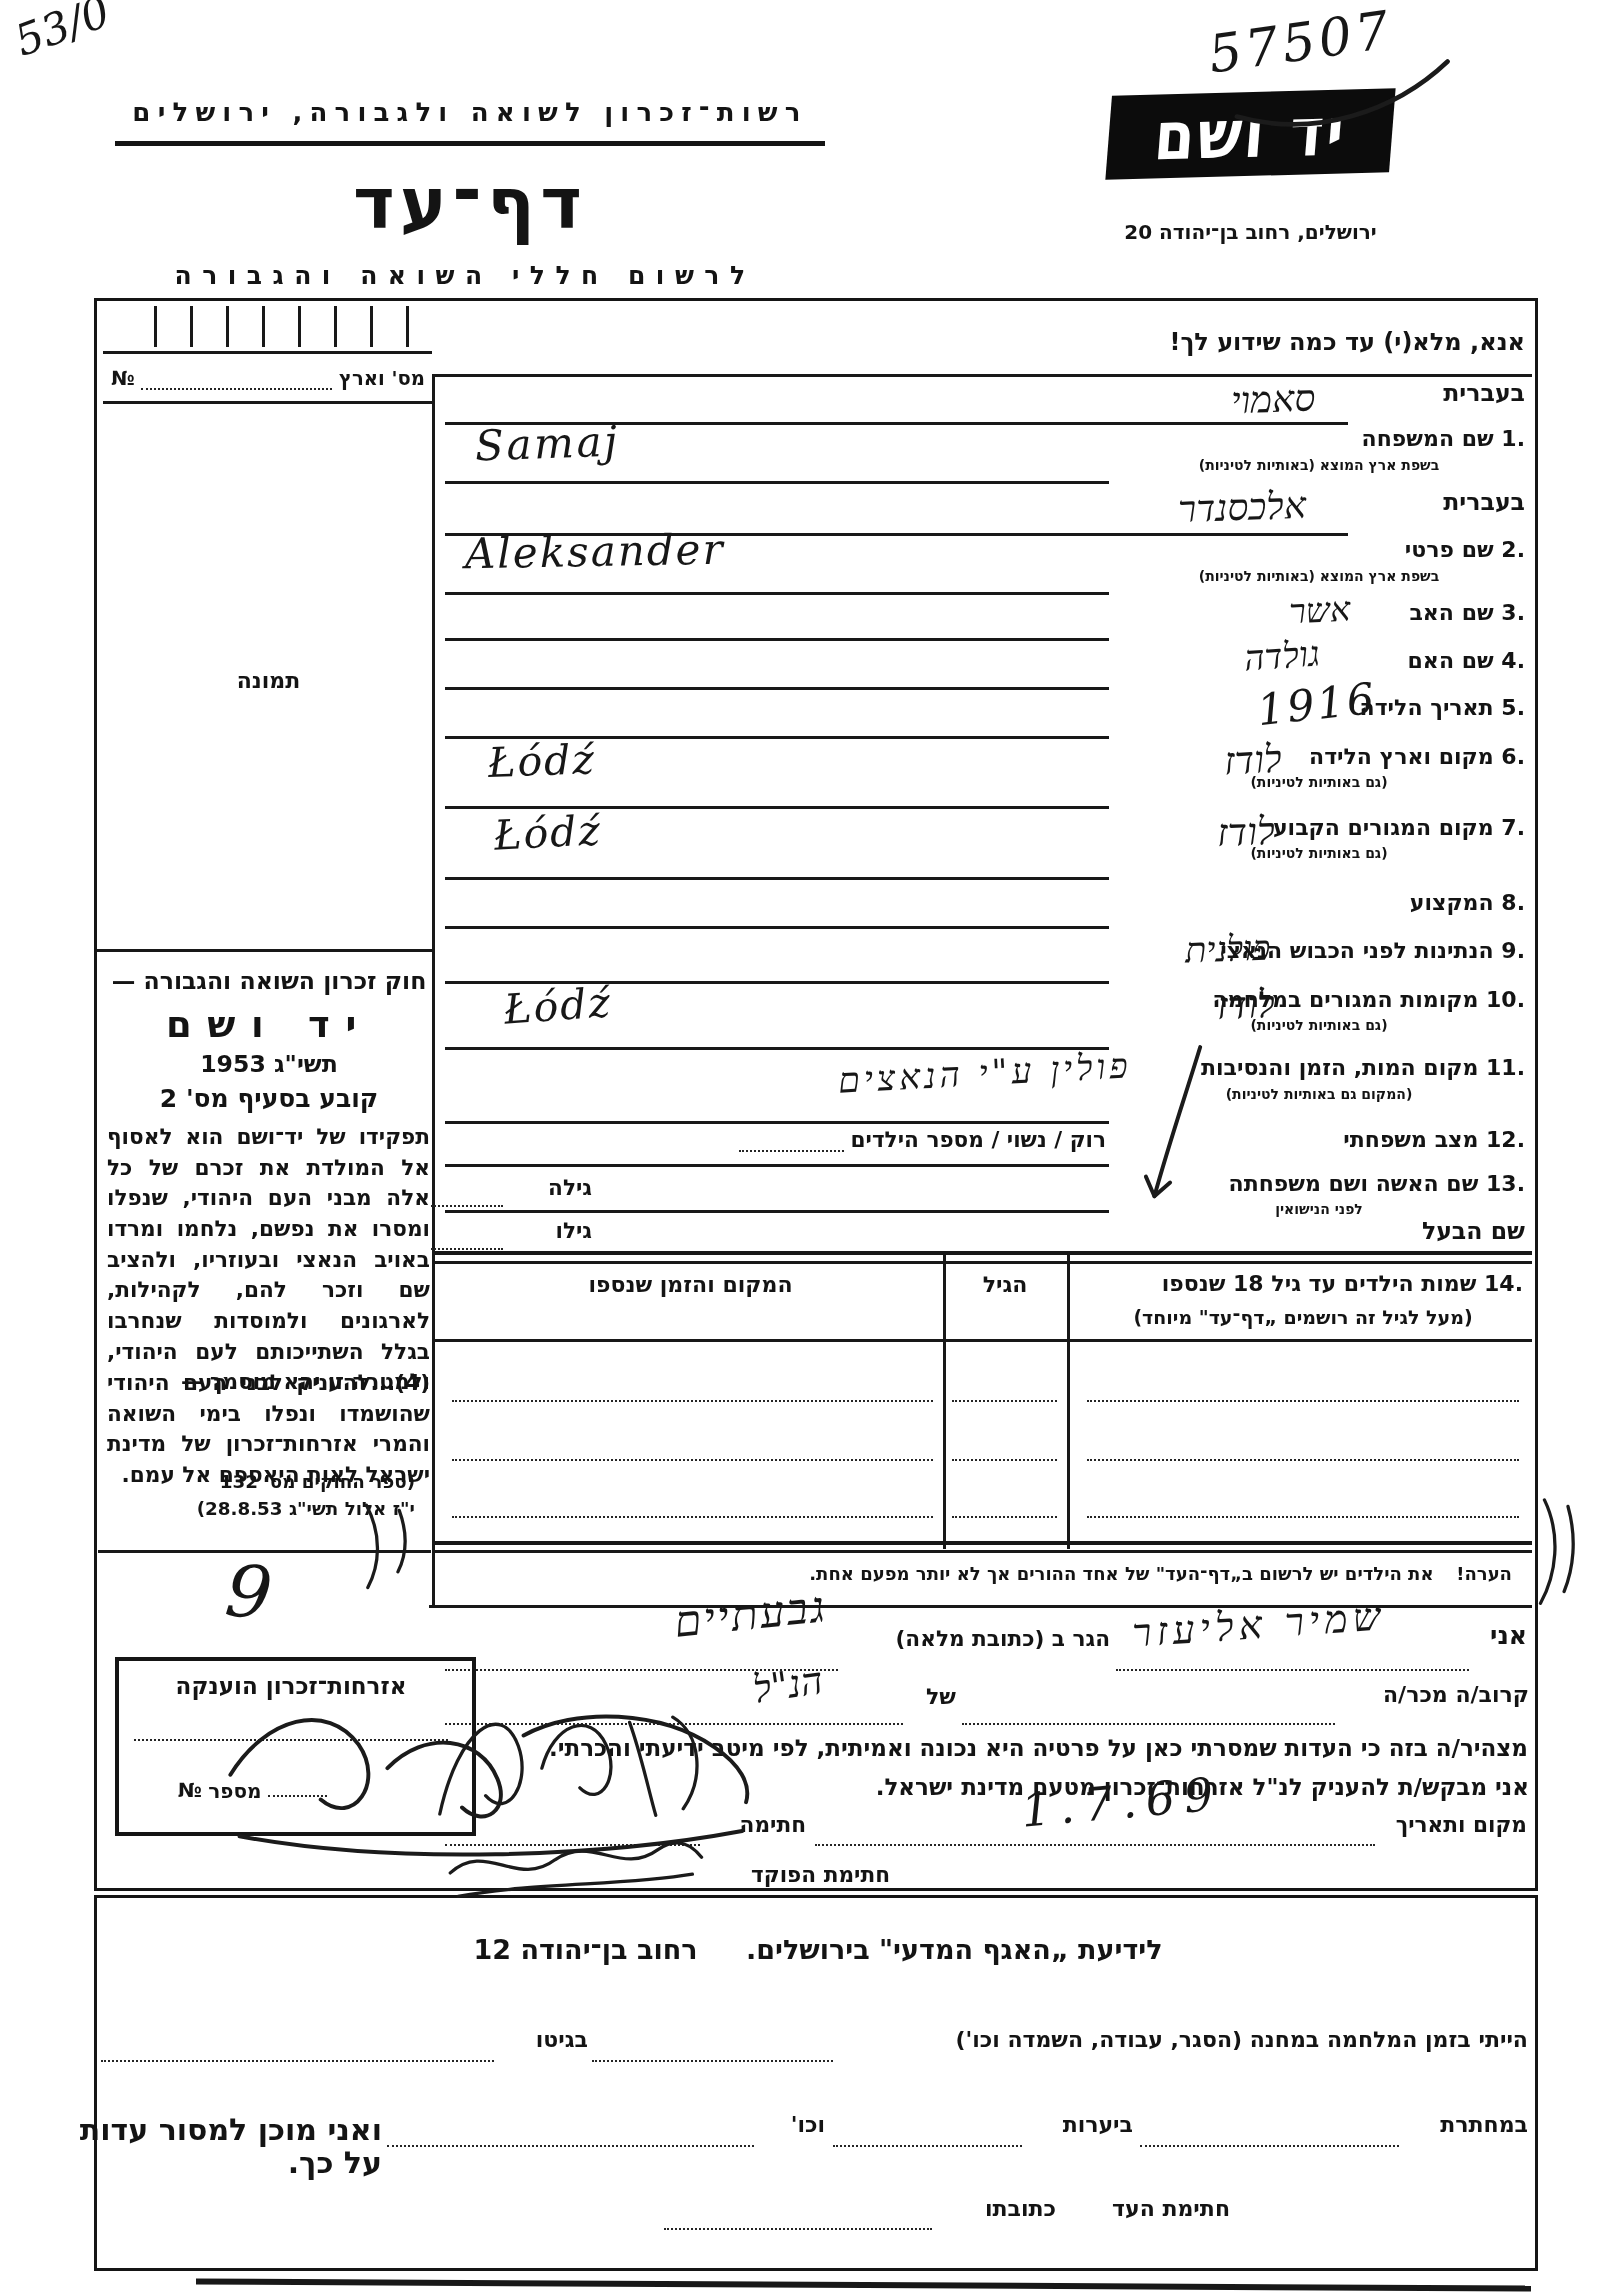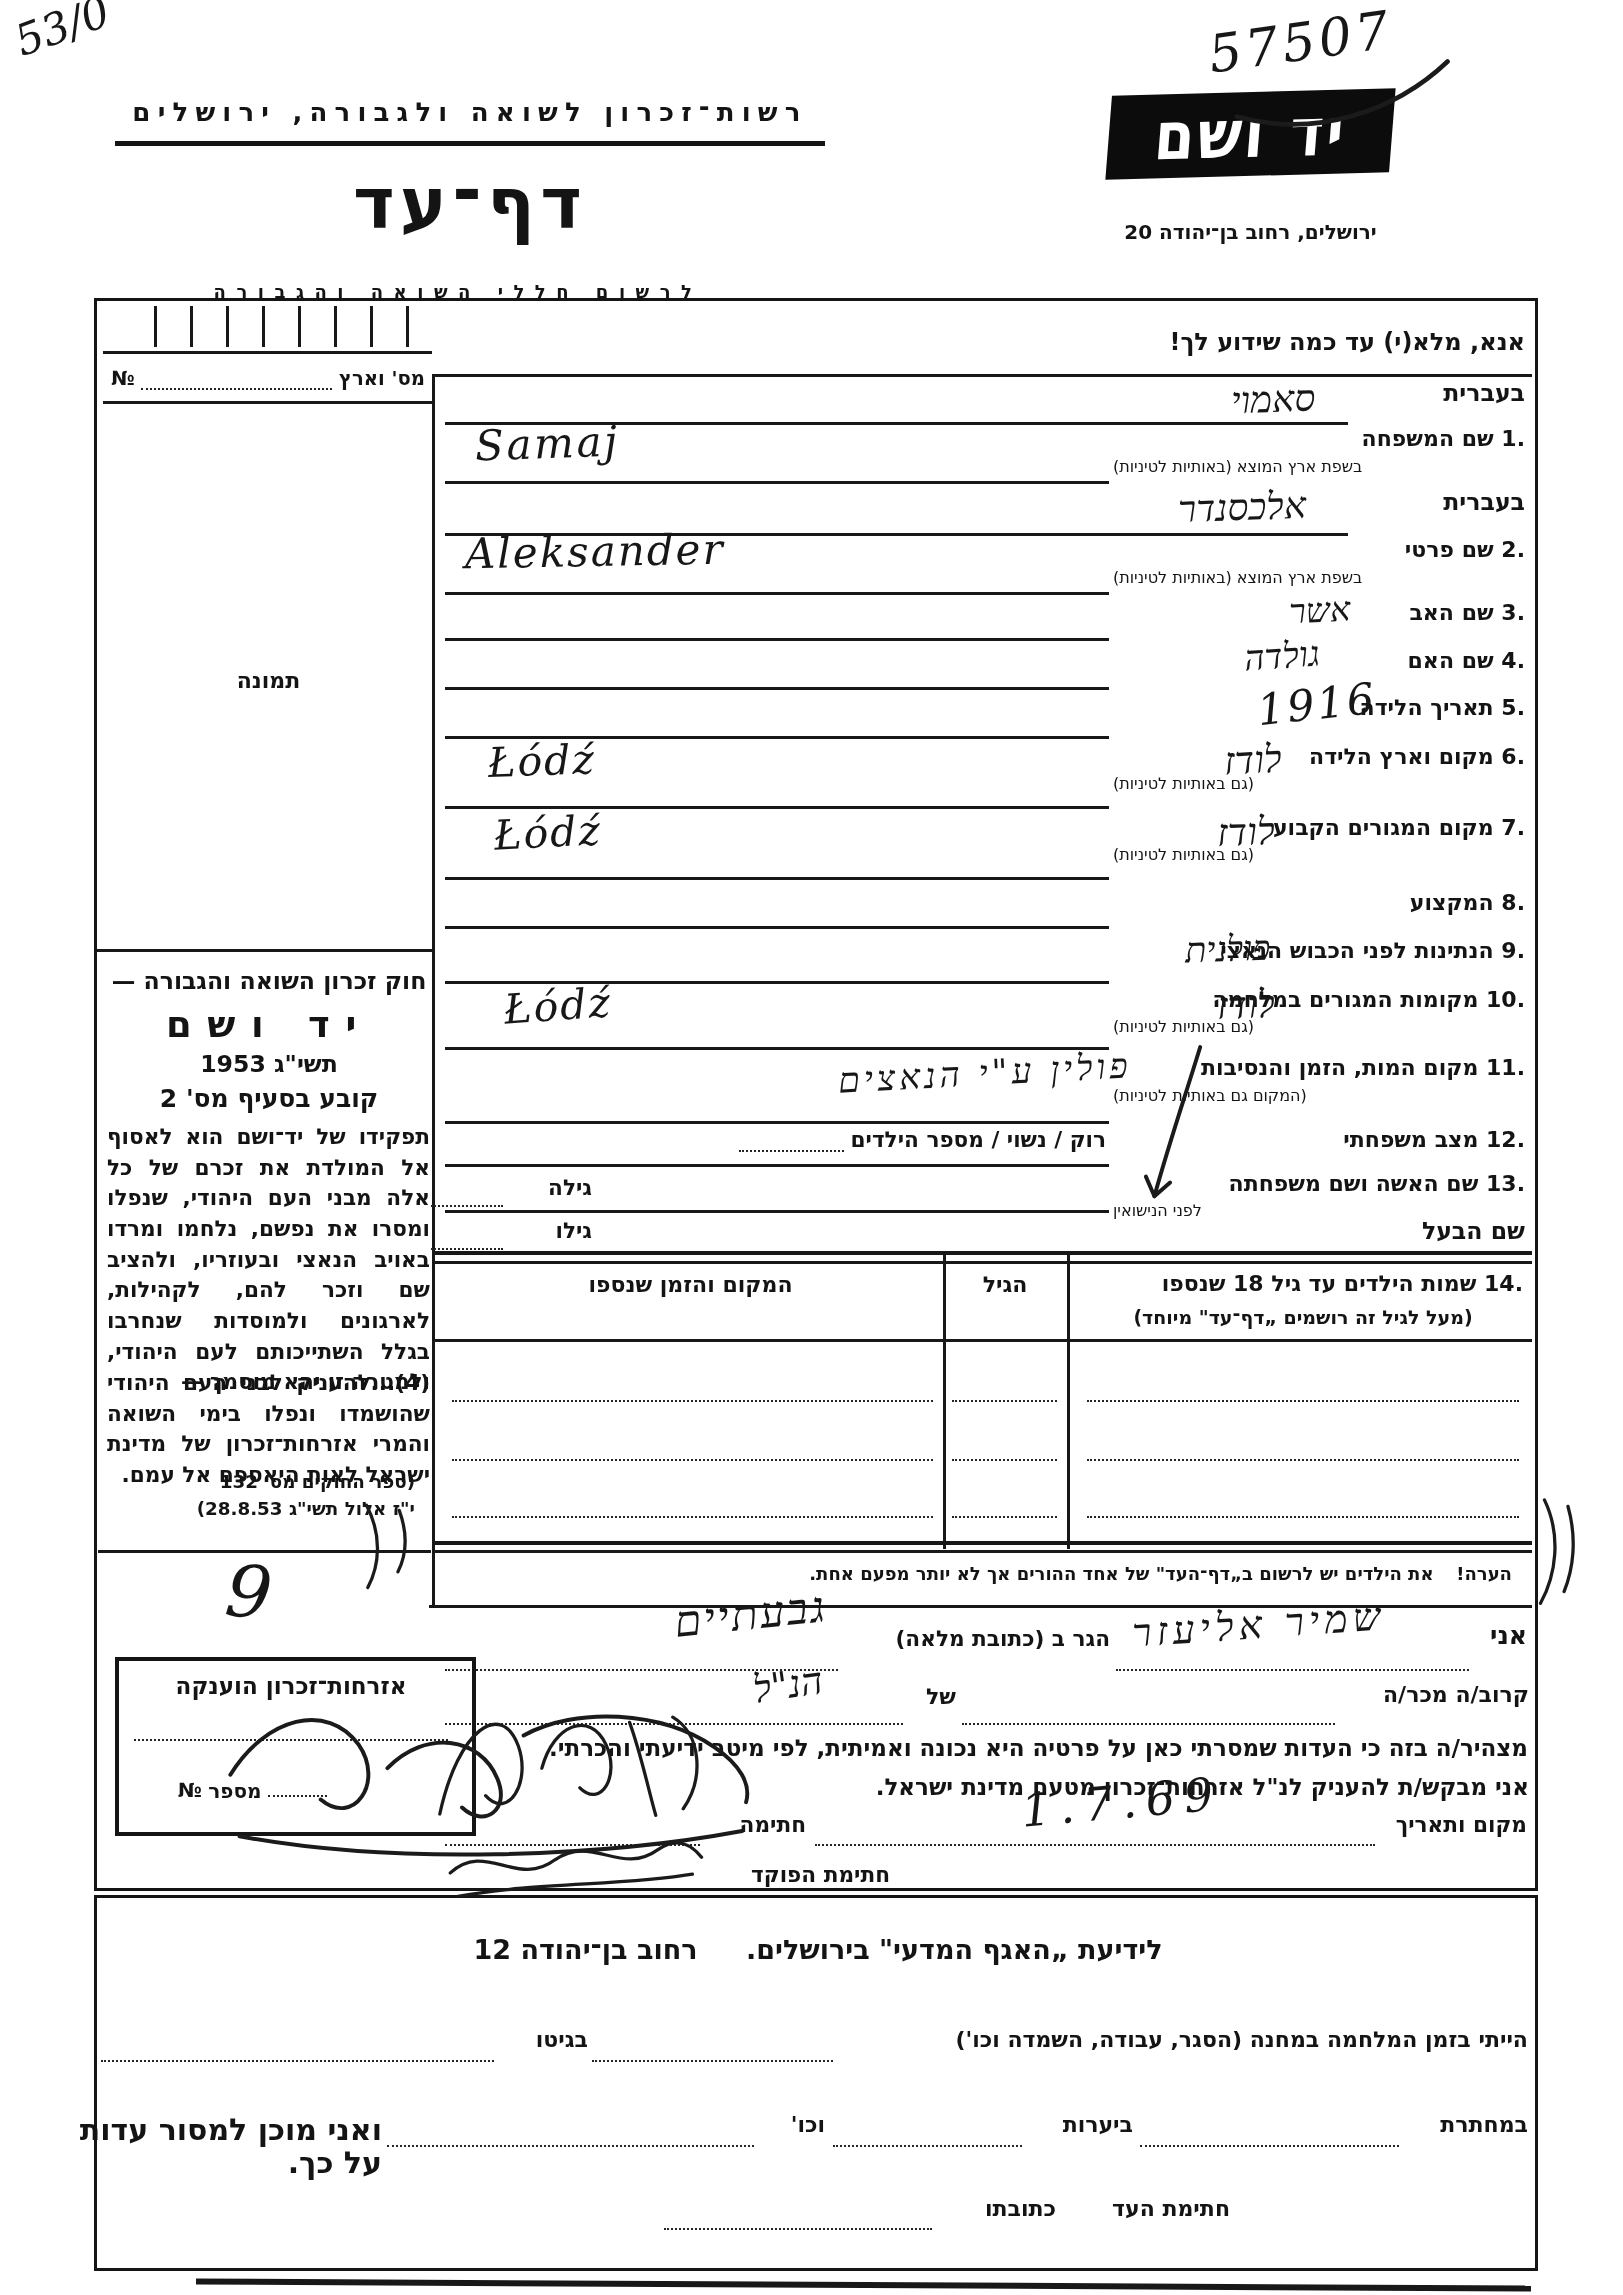--- a/index.html
+++ b/index.html
@@ -2,21 +2,21 @@
 <html lang="he" style="font-size:10.5px"><head>
 <meta charset="utf-8">
 <style>
   html,body{margin:0;padding:0;background:#6f6f6f;}
   #page{position:relative;width:1623px;height:2295px;background:#ffffff;margin:0 auto;overflow:hidden;
         font-family:"DejaVu Sans",sans-serif;color:#141414;}
   .abs{position:absolute;}
   .rtl{direction:rtl;unicode-bidi:isolate;}
   .ltr{direction:ltr;unicode-bidi:isolate;}
   .lbl{font-weight:bold;font-size:22px;text-align:right;line-height:1.1;}
-  .sub{font-weight:normal;font-size:16px;text-align:left;line-height:1.1;}
+  .sub{font-weight:bold;font-size:14px;text-align:center;line-height:1.1;}
   .cen{text-align:center;}
   .hr{background:#181818;height:2.6px;}
   .thick{height:3.9px;}
   .vr{background:#181818;width:2.6px;}
   .dot{border-bottom:2.6px dotted #242424;height:2.6px;}
   .hw{font-family:"DejaVu Serif",serif;font-style:italic;color:#171717;white-space:nowrap;}
   .box{border:3.3px solid #151515;}
   .ticks{background:repeating-linear-gradient(90deg,transparent 0px,transparent 33px,#181818 33px,#181818 36px);}
   .flexr{display:flex;align-items:flex-end;gap:6.5px;}
   .grow{flex:1 1 auto;}
@@ -24,21 +24,21 @@
 </style>
 </head>
 <body>
 
 <div id="page">
 
   <div class="abs hw" style="left:14.4px;top:1.3px;font-size:43px;transform:rotate(-20deg);">53/0</div>
 
   <div class="abs rtl cen" style="left:115px;top:97px;width:710px;font-weight:bold;font-size:26px;letter-spacing:7.2px;border-bottom:5.2px solid #141414;padding-bottom:14.4px;">רשות־זכרון לשואה ולגבורה, ירושלים</div>
   <div class="abs rtl cen" style="left:115px;top:162px;width:710px;font-weight:bold;font-size:71px;letter-spacing:5.2px;">דף־עד</div>
-  <div class="abs rtl cen" style="left:103px;top:261px;width:710px;font-weight:bold;font-size:18px;letter-spacing:10.5px;margin-top:20px;">לרשום חללי השואה והגבורה</div>
+  <div class="abs rtl cen" style="left:110px;top:261px;width:710px;font-weight:bold;font-size:25px;letter-spacing:10.5px;">לרשום חללי השואה והגבורה</div>
 
   <div class="abs hw" style="left:1208px;top:11.8px;font-size:52px;transform:rotate(-8deg);letter-spacing:3.9px;">57507</div>
   <div class="abs" style="left:1109px;top:92px;width:283px;height:84px;background:#0c0c0c;transform:skewX(-6deg) rotate(-1.5deg);display:flex;align-items:center;justify-content:center;">
       <span class="rtl" style="color:#ffffff;font-weight:bold;font-size:58px;letter-spacing:2.6px;transform:scaleY(1.15);">יד ושם</span>
   </div>
   <div class="abs rtl cen" style="left:1054px;top:220px;width:393px;font-weight:bold;font-size:20px;">ירושלים, רחוב בן־יהודה 20</div>
 
   <div class="abs box" style="left:94px;top:298px;width:1438px;height:1587px;"></div>
 
   <div class="abs rtl lbl" style="left:1047px;top:329px;width:478px;font-size:24px;">אנא, מלא(י) עד כמה שידוע לך!</div>

